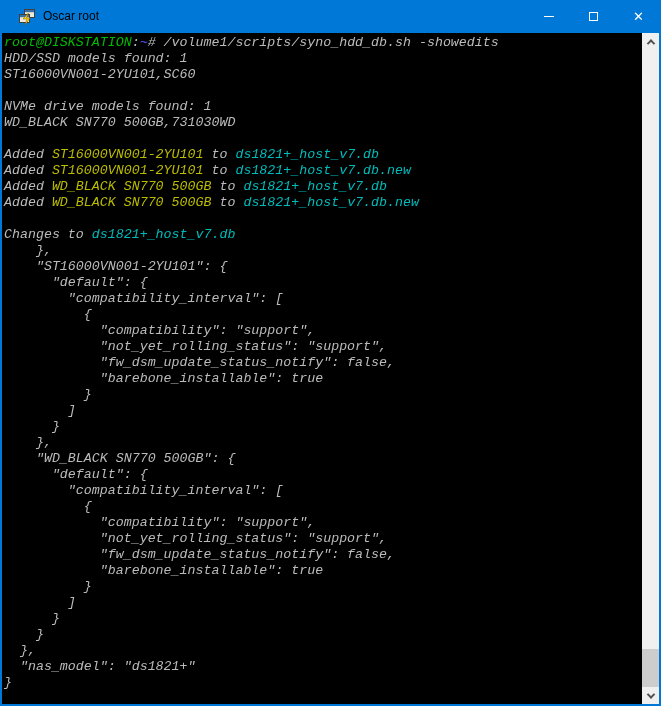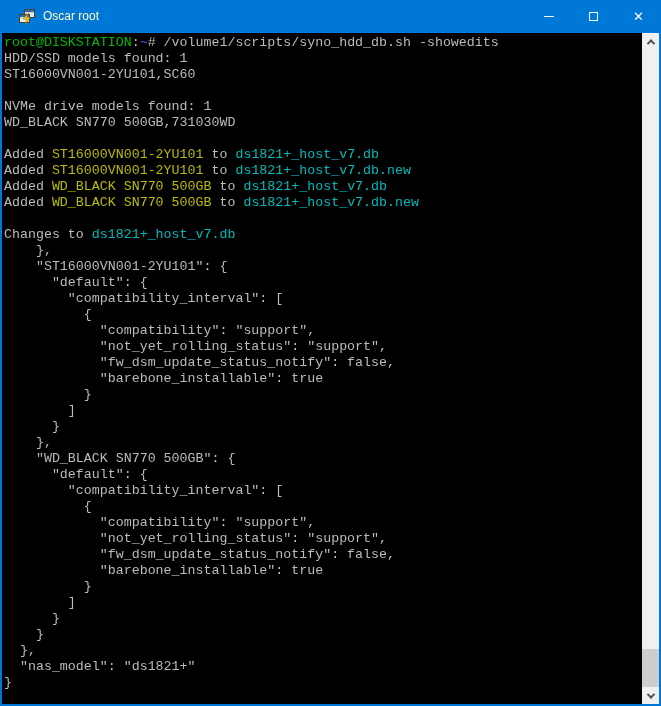--- a/index.html
+++ b/index.html
@@ -12,40 +12,40 @@
     overflow:hidden;
   }
 
   
   .titlebar {
     position:absolute; left:0; top:0; width:661px; height:33px;
     display:flex; align-items:center;
   }
   .app-icon { margin-left:19px; width:16px; height:16px; display:inline-flex; }
   .title {
-    margin-left:8px; color:#fef9c3; font-size:12px; line-height:33px;
+    margin-left:8px; color:#000000; font-size:12px; line-height:33px;
     white-space:nowrap;
   }
   .controls { position:absolute; right:0; top:0; height:33px; display:flex; }
   .ctl { width:45px; height:33px; display:flex; align-items:center; justify-content:center; cursor:default; }
   .glyph-min { width:10px; height:1px; background:#ffffff; display:block; }
   .glyph-max { width:9px; height:9px; border:1px solid #ffffff; display:block; }
   .glyph-close { color:#ffffff; font-size:13px; line-height:13px; font-family:"DejaVu Sans", sans-serif; }
 
   
   .terminal {
     position:absolute; left:2px; top:33px; right:19px; bottom:2px;
     background:#000000; overflow:hidden;
     padding:2px 0 0 2px;
   }
   .output {
     font-family:"Liberation Mono","DejaVu Sans Mono",monospace;
     font-size:13.3px; line-height:16px; white-space:pre;
   }
-  .term-line { min-height:16px; }
+  .term-line { min-height:16px;font-style:italic; }
 
   
   .scrollbar {
     position:absolute; right:2px; top:33px; bottom:2px; width:17px;
     background:#f0f0f0;
   }
   .sb-btn { position:absolute; left:0; width:17px; height:17px;
     display:flex; align-items:center; justify-content:center; }
   .sb-btn.up { top:0; }
   .sb-btn.down { bottom:0; }

